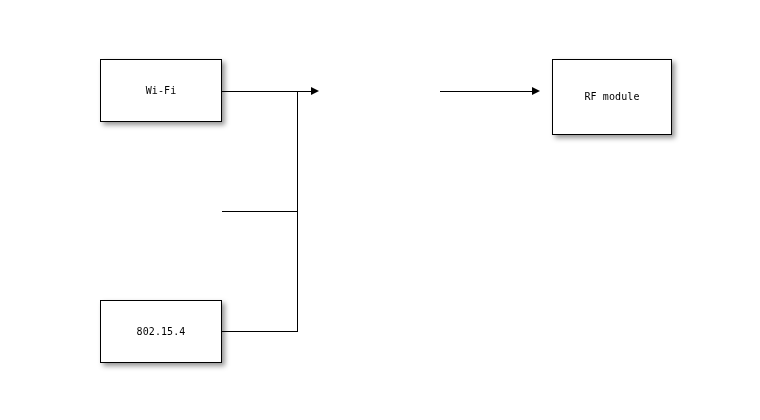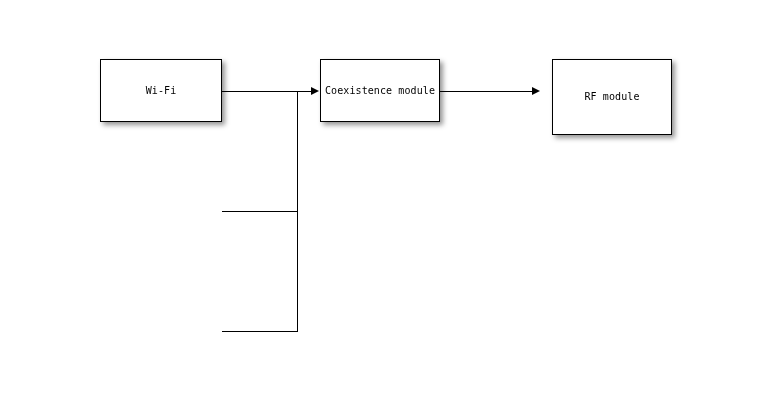--- a/index.html
+++ b/index.html
@@ -78,22 +78,22 @@
     <div class="h-line" style="left:440px; top:91px; width:93px;"></div>
     <div class="arrow-head" style="left:532px; top:87px;"></div>
 
   </div>
 
   <div class="node" style="left:100px; top:59px; width:122px; height:63px;">
     <span class="node-label">Wi-Fi</span>
   </div>
 
 
+  <div class="node" style="left:100px; top:300px; width:122px; height:63px;">
+    <span class="node-label">802.15.4</span>
+  </div>
 
-  <div class="node" style="left:320px; top:59px; width:120px; height:63px;">
-    <span class="node-label">Coexistence module</span>
-  </div>
 
   <div class="node" style="left:552px; top:59px; width:120px; height:76px;">
     <span class="node-label">RF module</span>
   </div>
 
 </div>
 
 </body></html>

